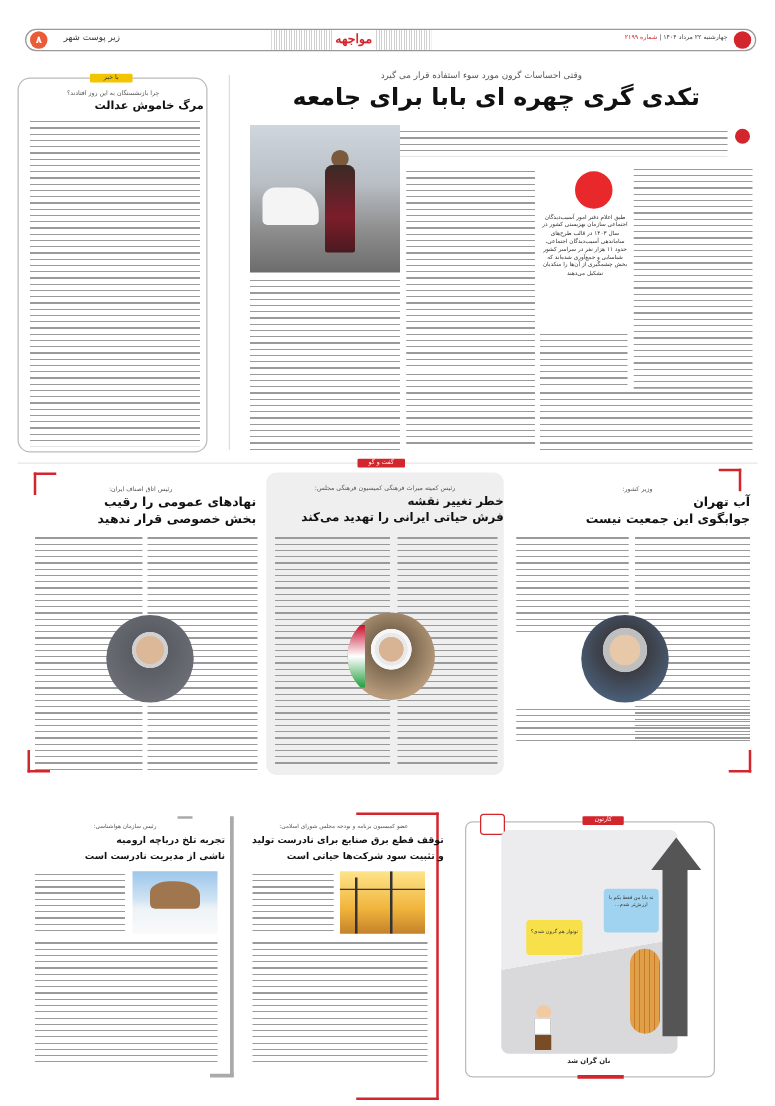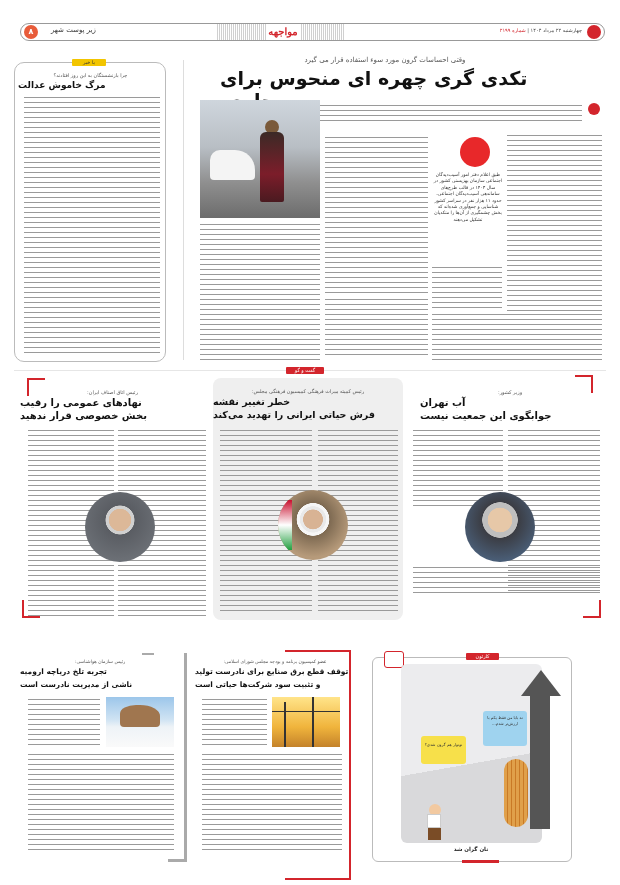--- a/index.html
+++ b/index.html
@@ -12,21 +12,21 @@
 .hdr .date{right:22px;top:3px;font-size:5px;color:#444;white-space:nowrap}
 .hdr .date .iss{color:#d3252c}
 .hdr .mast{left:196px;top:0;width:128px;height:16px;background:repeating-linear-gradient(90deg,#ccc 0 1px,#fff 1px 2px),#eee;opacity:.9}
 .hdr .mast-title{left:245px;top:0;width:34px;height:16px;background:#fff;color:#d3252c;font-family:"DejaVu Serif",serif;font-size:10px;font-weight:bold;text-align:center;line-height:16px}
 .hdr .pg{left:3px;top:1px;width:14px;height:14px;border-radius:50%;background:#e85c3a;color:#fff;font-size:8px;text-align:center;line-height:14px;font-weight:bold}
 .hdr .sect{left:30px;top:2px;font-size:7px;font-family:"DejaVu Serif",serif;color:#333;}
 
 .lines{background:repeating-linear-gradient(180deg,transparent 0 2px,#9a9a9a 2px 3px,transparent 3px 5px)}
 .txt{font-size:4px;line-height:5px;color:#555;text-align:justify;overflow:hidden}
 .kicker{font-size:6px;color:#555;text-align:center}
-.head{font-weight:bold;color:#111;text-align:left;font-family:"DejaVu Sans",sans-serif}
+.head{font-weight:bold;color:#111;text-align:right;font-family:"DejaVu Sans",sans-serif}
 .tag{background:#d3252c;color:#fff;font-size:5px;text-align:center;line-height:7px;border-radius:1px}
 .tag.y{background:#f2c500;color:#333}
 .corner{border-color:#d3252c;border-style:solid}
 .photo{overflow:hidden}
 .circle{border-radius:50%;overflow:hidden}
 .card{border:1px solid #bbb;border-radius:8px;background:#fff}
 .gray-card{background:#efefef;border-radius:8px}
 .caption{font-size:5.5px;text-align:center;color:#222;font-weight:bold}
 </style>
 </head>
@@ -35,21 +35,21 @@
 <div class="abs hdr">
   <div class="abs logo-r"></div>
   <div class="abs date"><span>چهارشنبه ۲۲ مرداد ۱۴۰۴</span> | <span class="iss">شماره ۲۱۹۹</span></div>
   <div class="abs mast"></div>
   <div class="abs mast-title">مواجهه</div>
   <div class="abs sect">زیر پوست شهر</div>
   <div class="abs pg">۸</div>
 </div>
 
 <div class="abs kicker" style="left:220px;top:56px;width:330px;font-size:7px">وقتی احساسات گرون مورد سوء استفاده قرار می گیرد</div>
-<div class="abs head" style="left:220px;top:67px;width:340px;font-size:19px">تکدی گری چهره ای منحوس برای جامعه</div>
+<div class="abs head" style="left:220px;top:67px;width:340px;font-size:19px">تکدی گری چهره ای بابا برای جامعه</div>
 <div class="abs" style="left:588px;top:103px;width:12px;height:12px;border-radius:50%;background:#d3252c"></div>
 <div class="abs txt lines" style="left:320px;top:103px;width:262px;height:22px"></div>
 
 <div class="abs photo" style="left:200px;top:100px;width:120px;height:118px;background:linear-gradient(180deg,#cfd6dd 0%,#b8bec4 40%,#8f8f8f 70%,#6c6c6c 100%)">
   <div class="abs" style="left:10px;top:50px;width:45px;height:30px;background:#f4f4f4;border-radius:10px 20px 4px 4px"></div>
   <div class="abs" style="left:65px;top:20px;width:14px;height:14px;border-radius:50%;background:#7a5a3a"></div>
   <div class="abs" style="left:60px;top:32px;width:24px;height:70px;background:linear-gradient(180deg,#3b2a26,#7c1d2a 60%,#4a1a20);border-radius:6px 6px 2px 2px"></div>
 </div>
 
 <div class="abs" style="left:460px;top:137px;width:30px;height:30px;border-radius:50%;background:#e8282a"></div>

